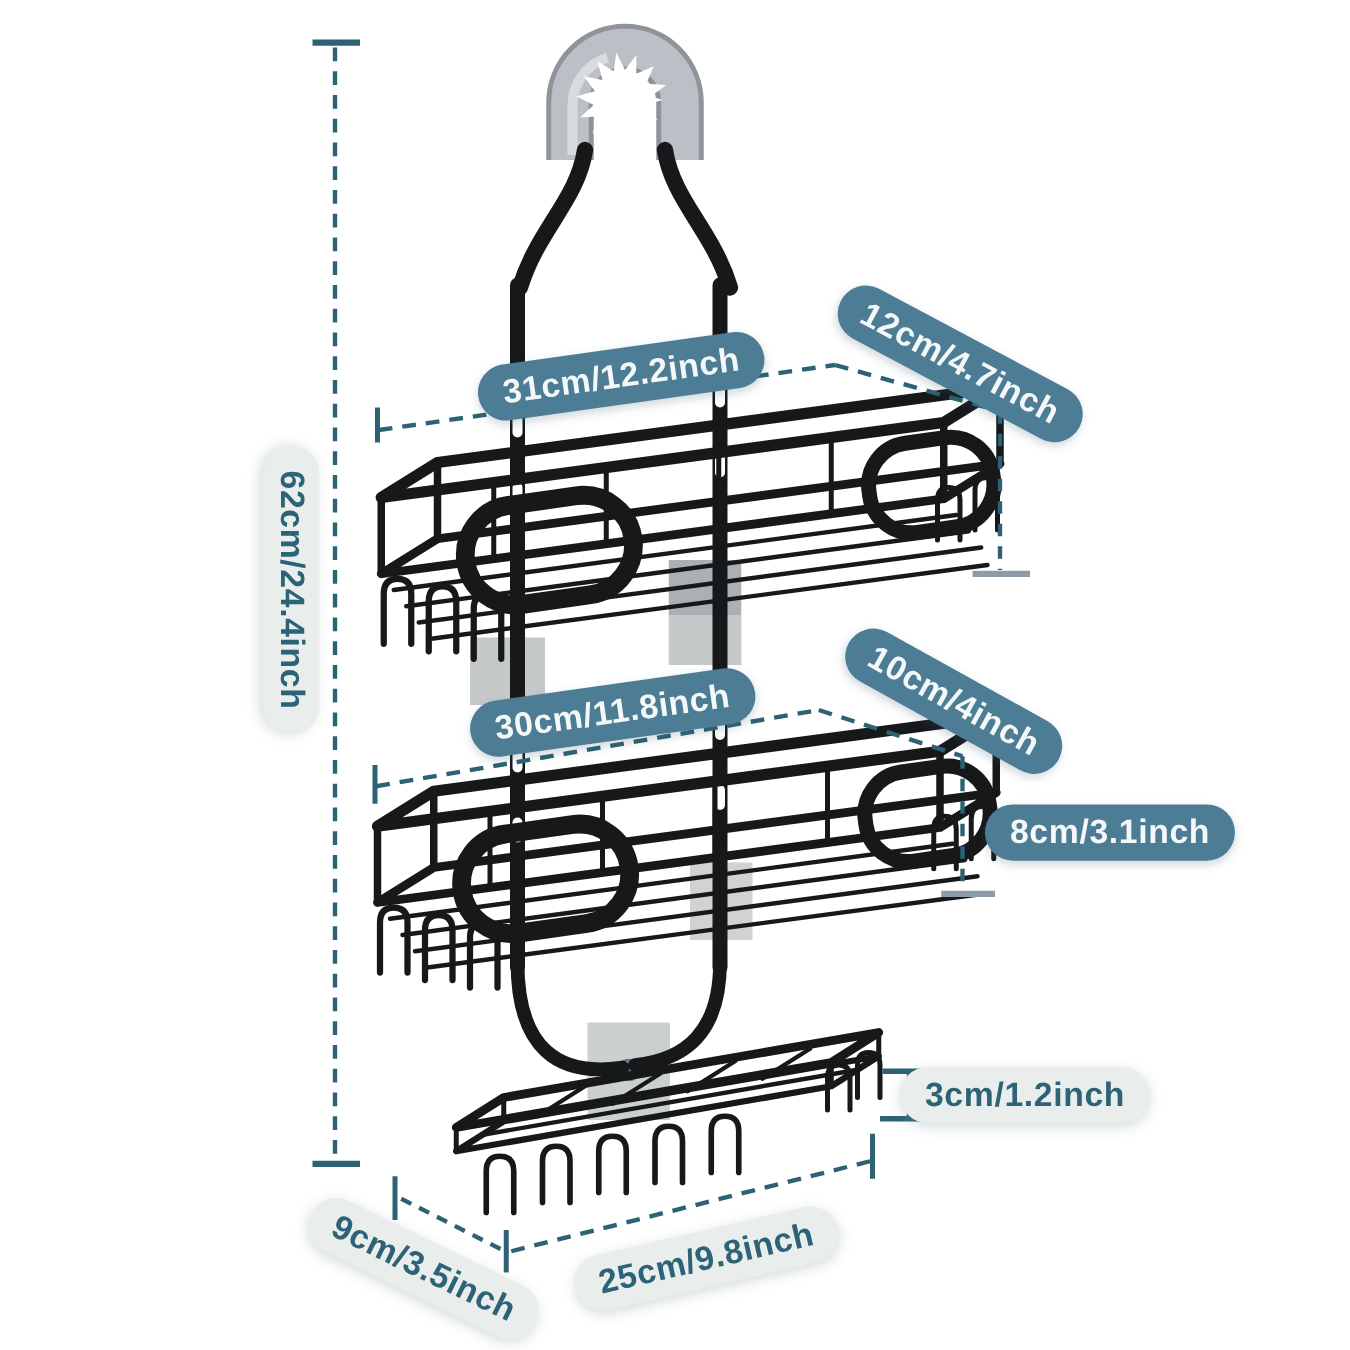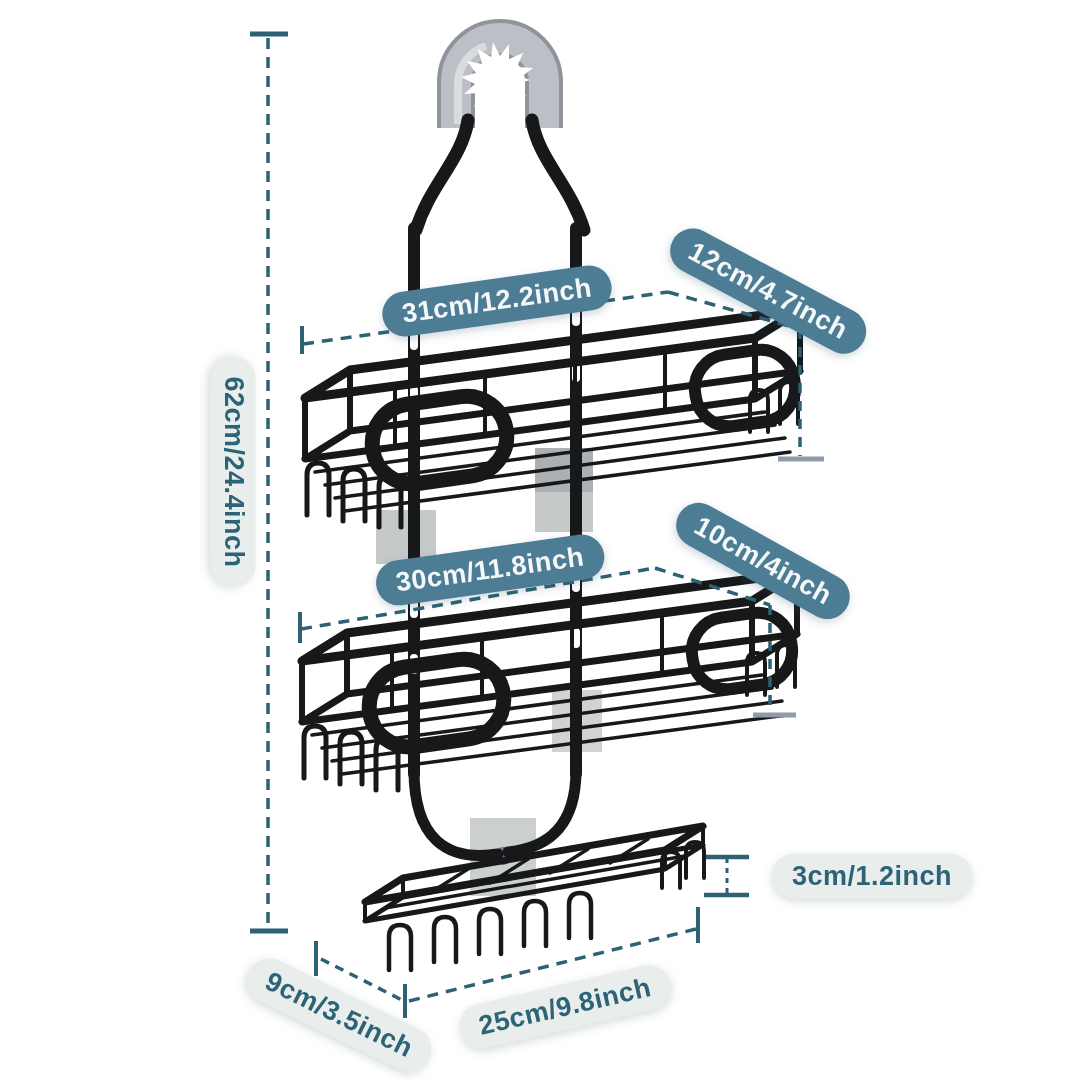--- a/index.html
+++ b/index.html
@@ -174,20 +174,21 @@
 
   <div class="pill teal" style="left:497px;top:301px;transform:translate(-50%,-50%) rotate(-8deg);">31cm/12.2inch</div>
 
   <div class="pill teal" style="left:768px;top:291px;transform:translate(-50%,-50%) rotate(28deg);">12cm/4.7inch</div>
 
 
   <div class="pill teal" style="left:490px;top:570px;transform:translate(-50%,-50%) rotate(-8deg);">30cm/11.8inch</div>
 
   <div class="pill teal" style="left:763px;top:561px;transform:translate(-50%,-50%) rotate(29deg);">10cm/4inch</div>
 
+  <div class="pill teal" style="left:888px;top:666px;transform:translate(-50%,-50%);">8cm/3.1inch</div>
 
-  <div class="pill light" style="left:872px;top:876px;transform:translate(-50%,-50%);">3cm/1.2inch</div>
+  <div class="pill light" style="left:820px;top:876px;transform:translate(-50%,-50%);">3cm/1.2inch</div>
 
   <div class="pill light" style="left:339px;top:1015px;transform:translate(-50%,-50%) rotate(26deg);">9cm/3.5inch</div>
 
   <div class="pill light" style="left:565px;top:1007px;transform:translate(-50%,-50%) rotate(-13deg);">25cm/9.8inch</div>
 
 </div>
 
 </body></html>

